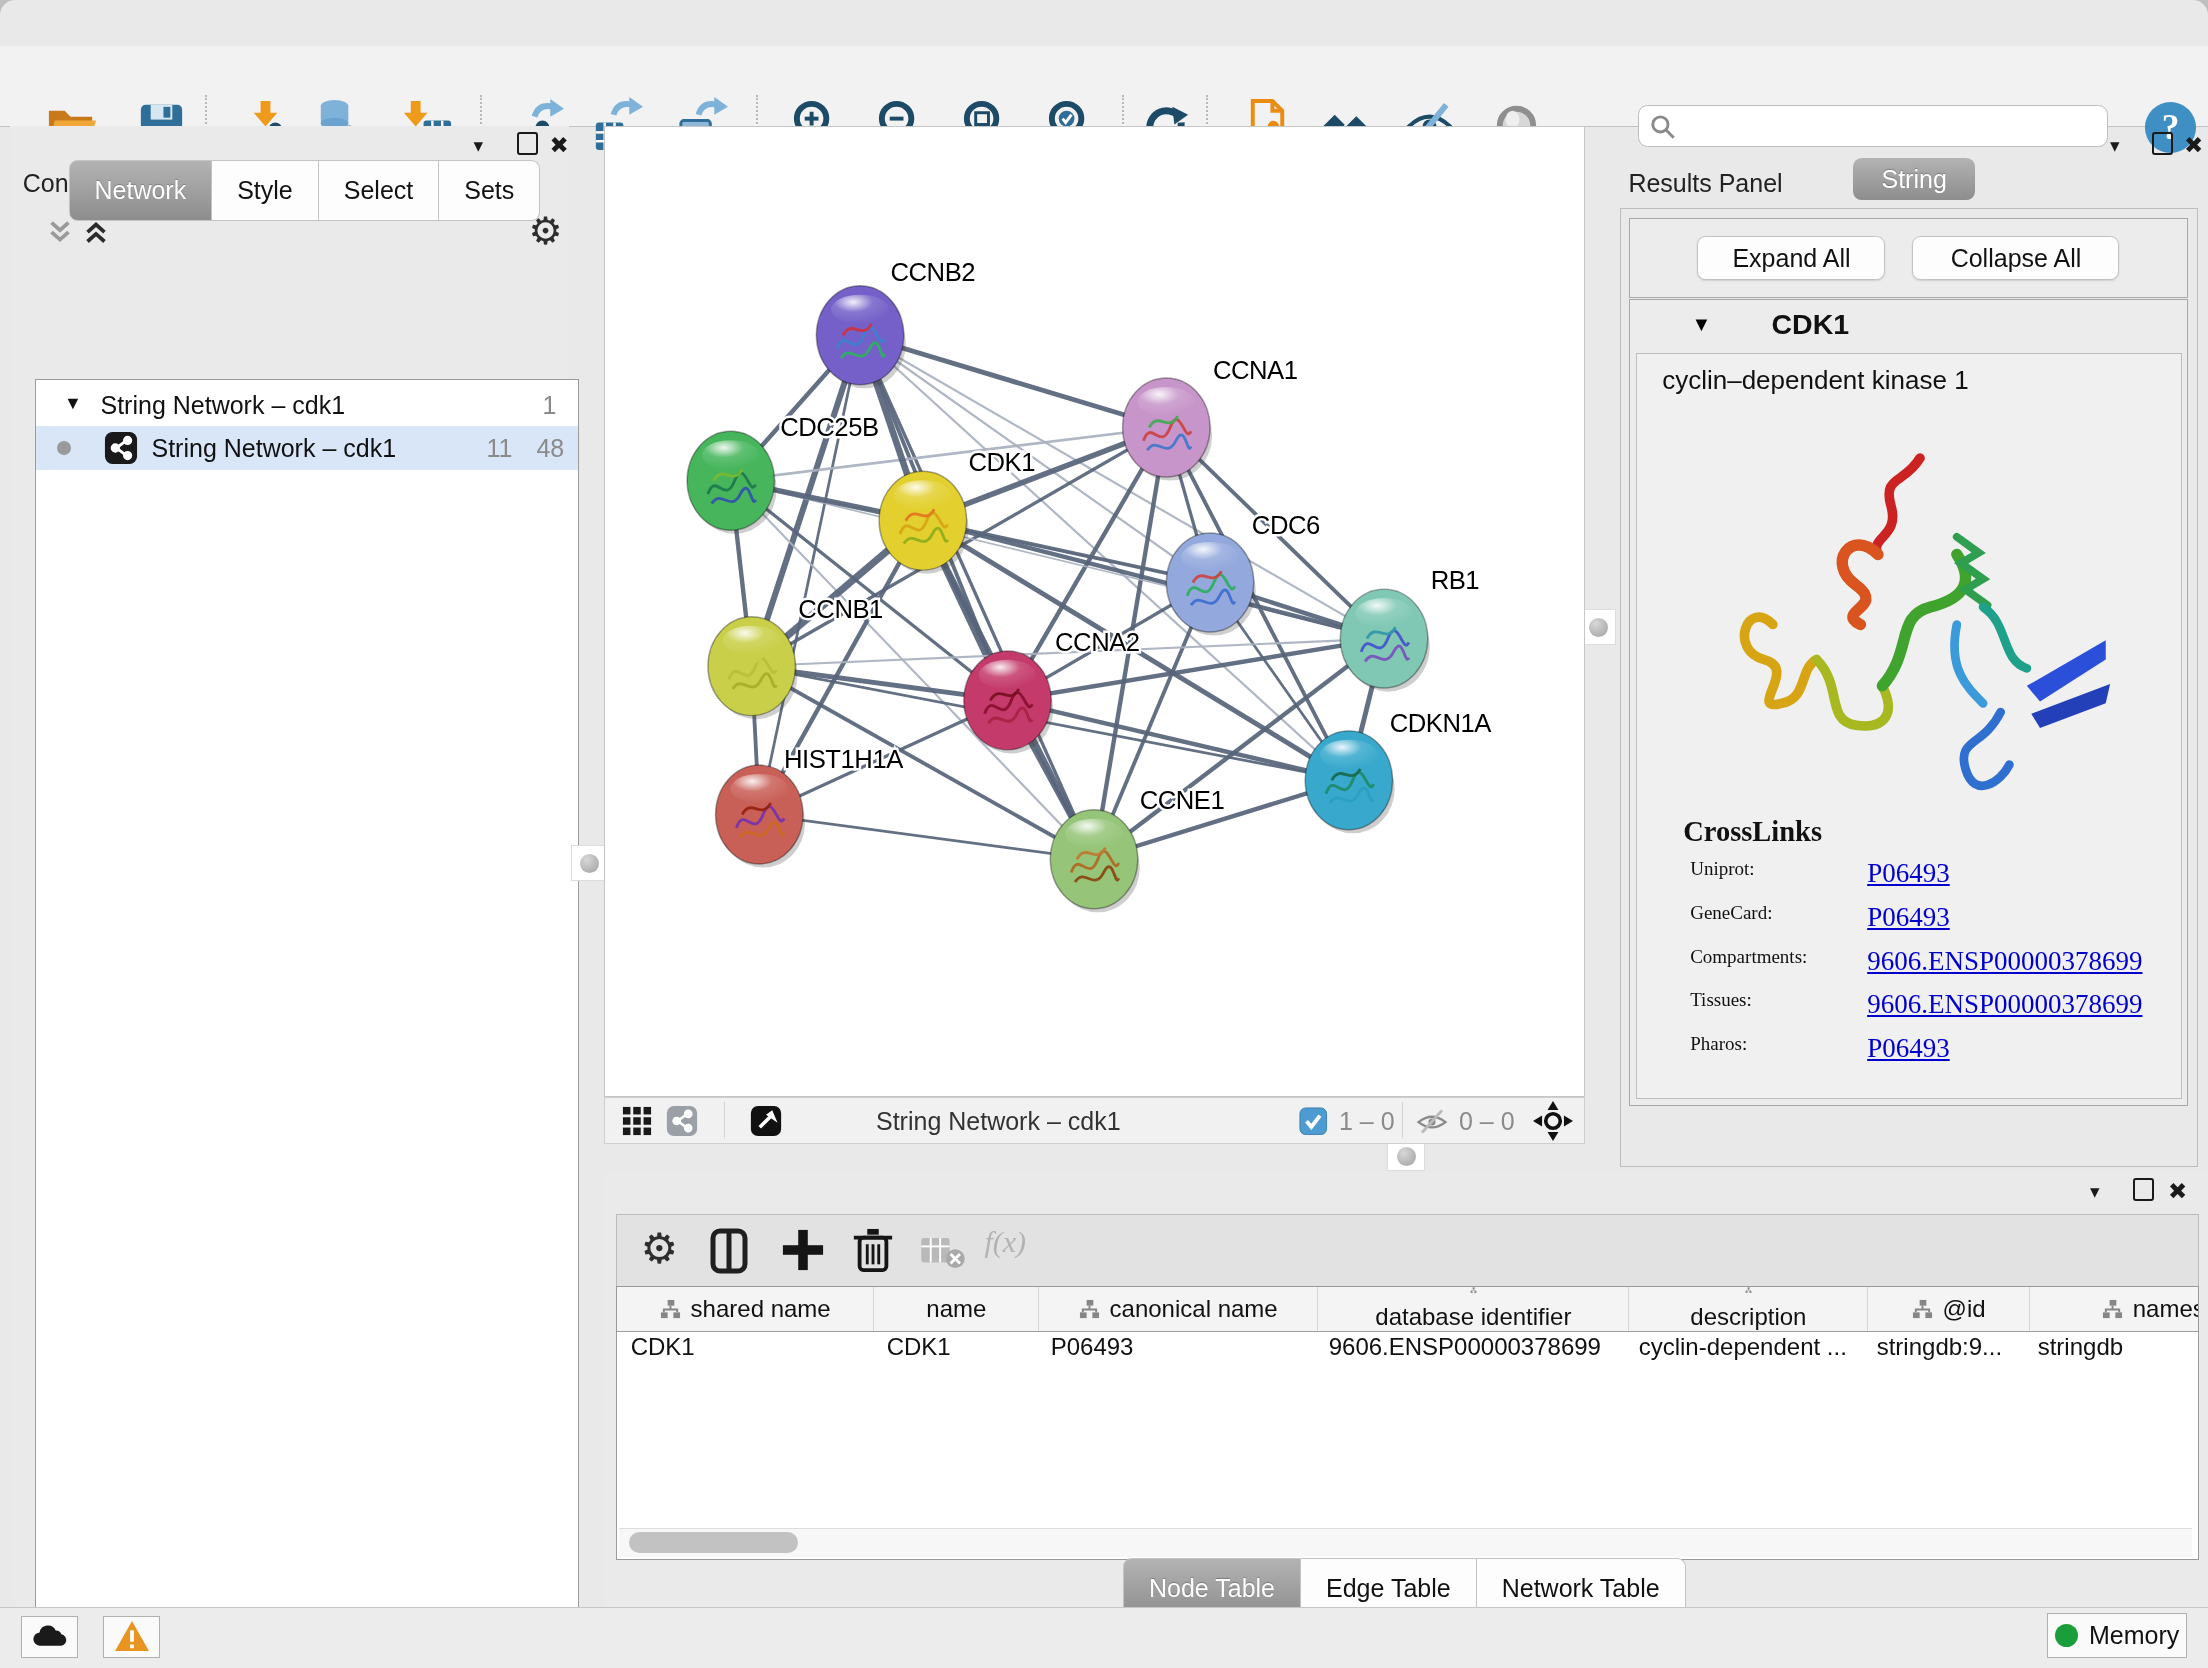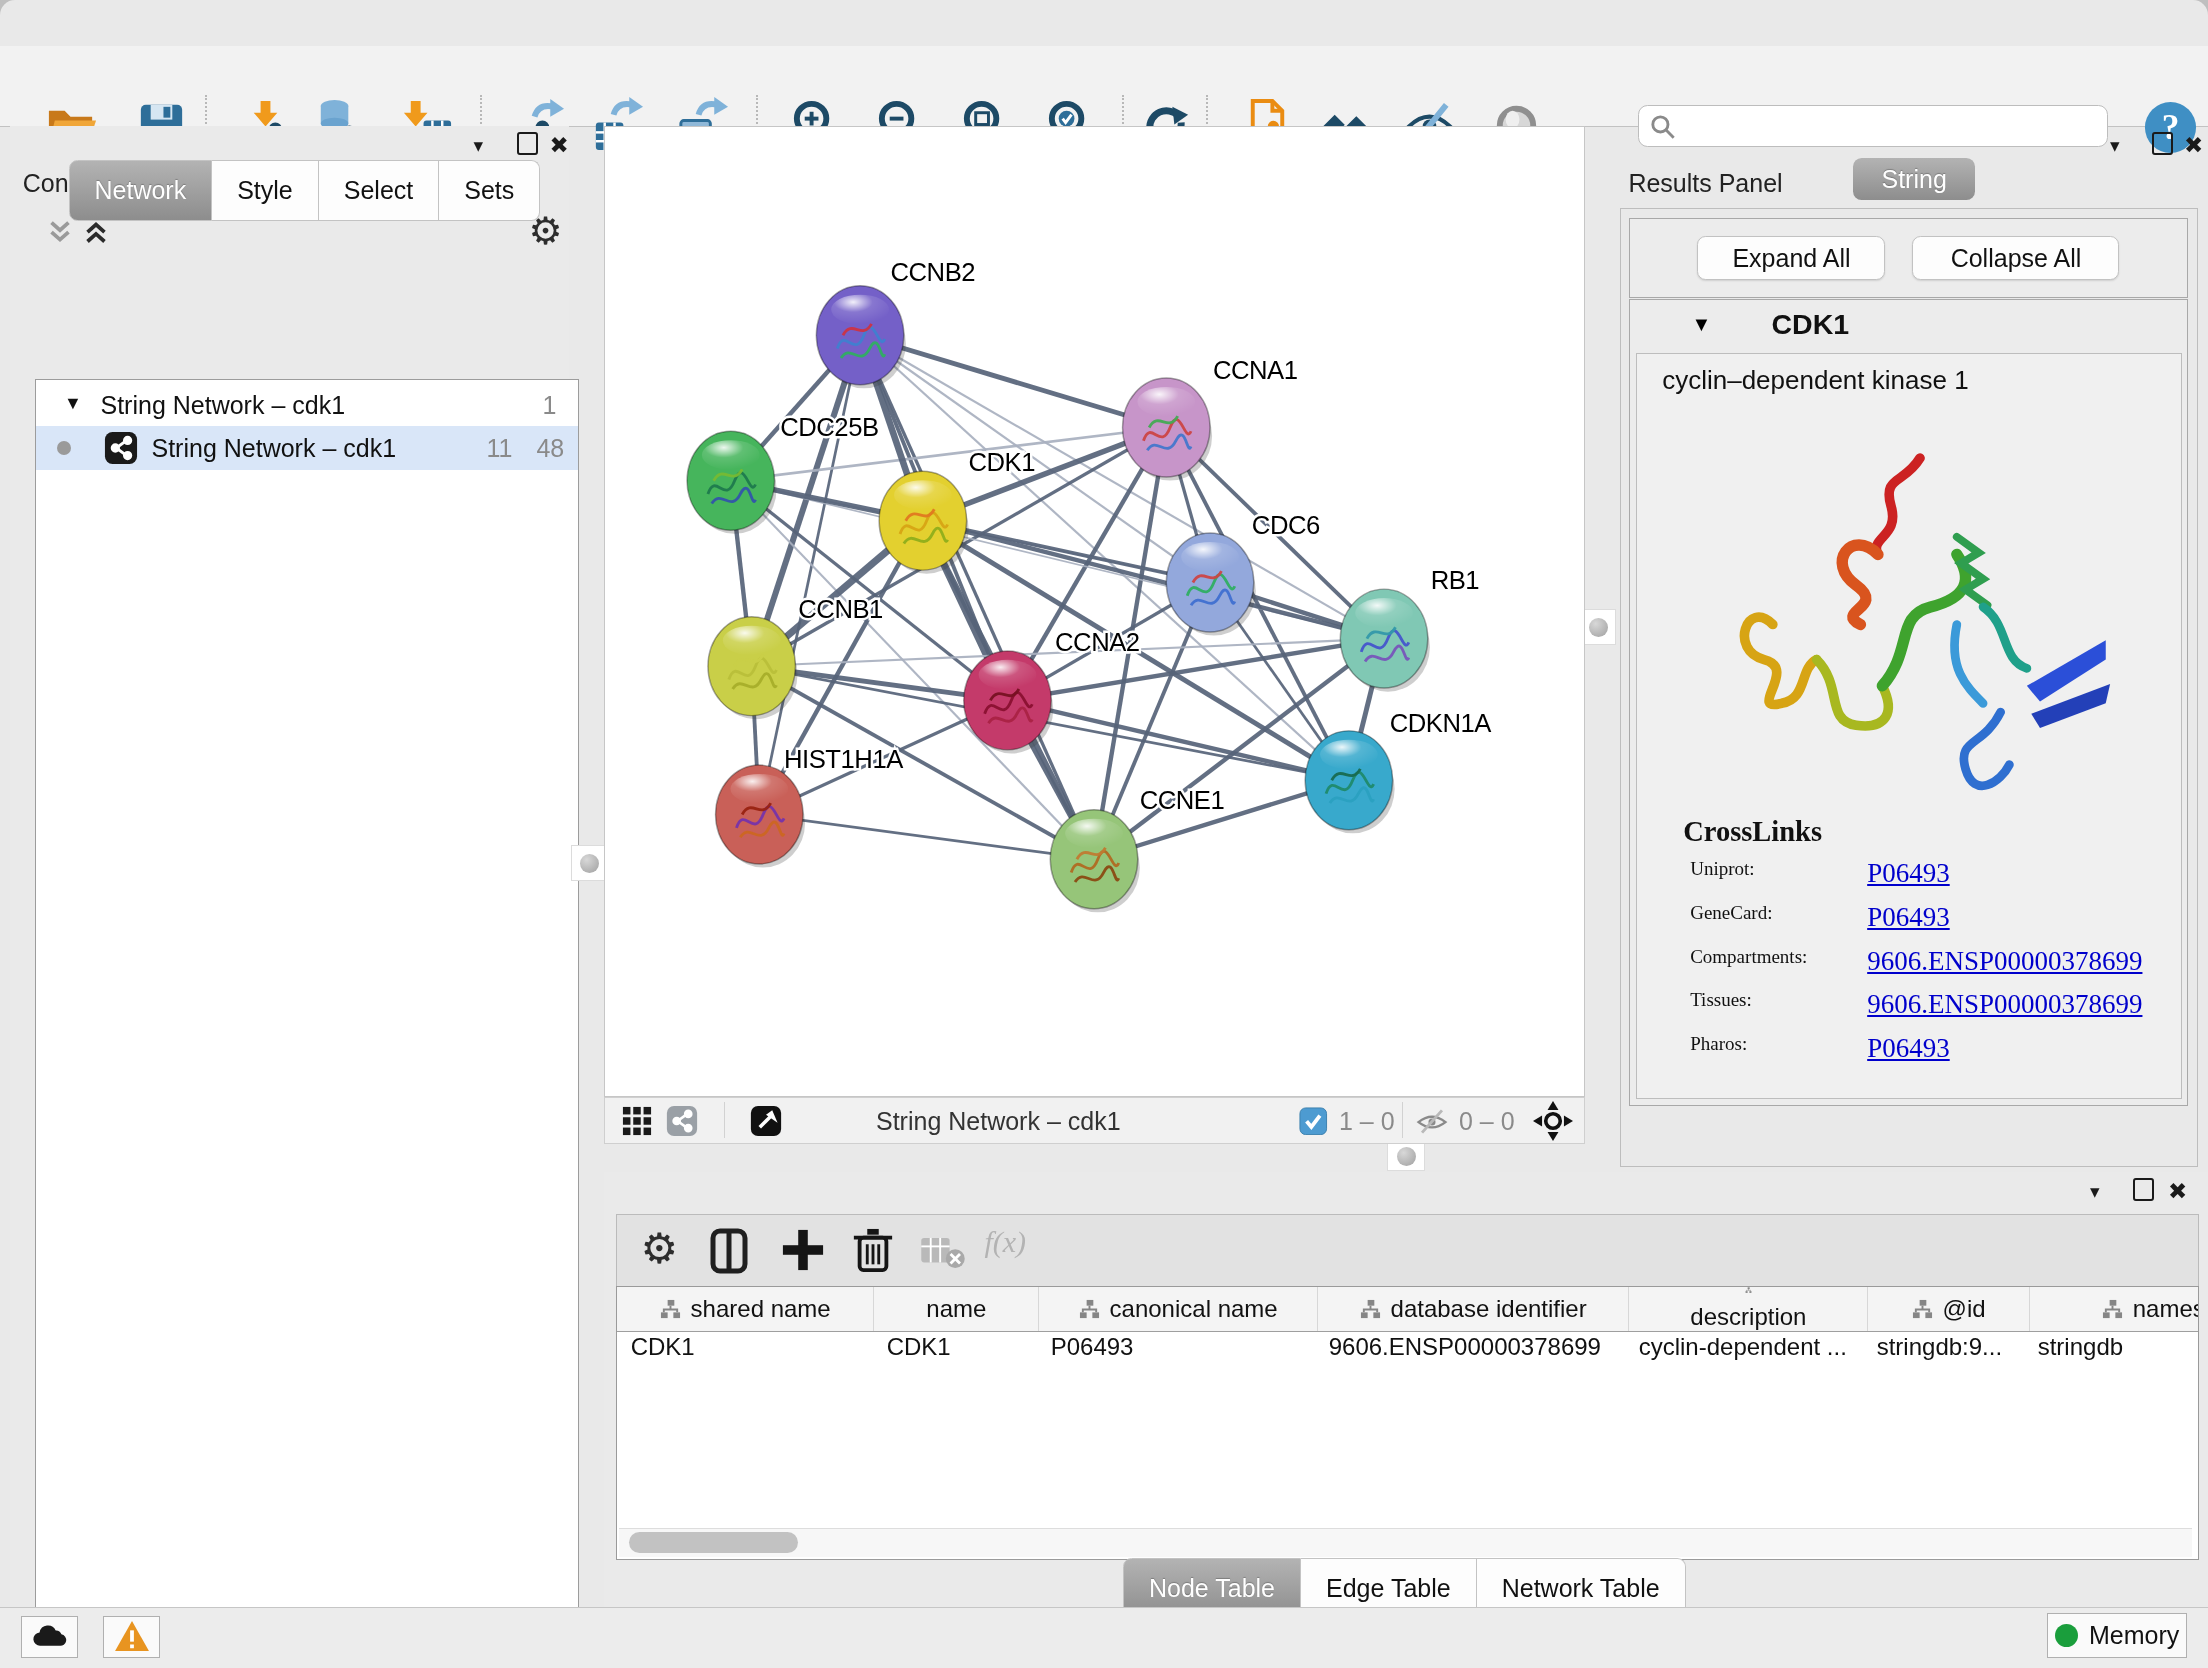--- a/index.html
+++ b/index.html
@@ -621,21 +621,21 @@
           </div>
           <div class="th" style="width: 278px;">
             <svg width="21" height="21" viewBox="0 0 22 22">
               <rect x="8" y="1" width="7" height="6" fill="#868686"></rect>
               <rect x="1" y="14" width="7" height="6" fill="#868686"></rect>
               <rect x="14" y="14" width="7" height="6" fill="#868686"></rect>
               <path d="M11 7 v4 M4 14 v-3 h14 v3" stroke="#868686" stroke-width="2" fill="none"></path>
             </svg>
             <span>canonical name</span>
           </div>
-          <div class="th" style="width: 310px;">
+          <div class="th" style="width: 310px; flex-direction: column;">
             <svg width="21" height="21" viewBox="0 0 22 22">
               <rect x="8" y="1" width="7" height="6" fill="#868686"></rect>
               <rect x="1" y="14" width="7" height="6" fill="#868686"></rect>
               <rect x="14" y="14" width="7" height="6" fill="#868686"></rect>
               <path d="M11 7 v4 M4 14 v-3 h14 v3" stroke="#868686" stroke-width="2" fill="none"></path>
             </svg>
             <span>database identifier</span>
           </div>
           <div class="th" style="width: 238px; flex-direction: column;">
             <svg width="21" height="21" viewBox="0 0 22 22">

